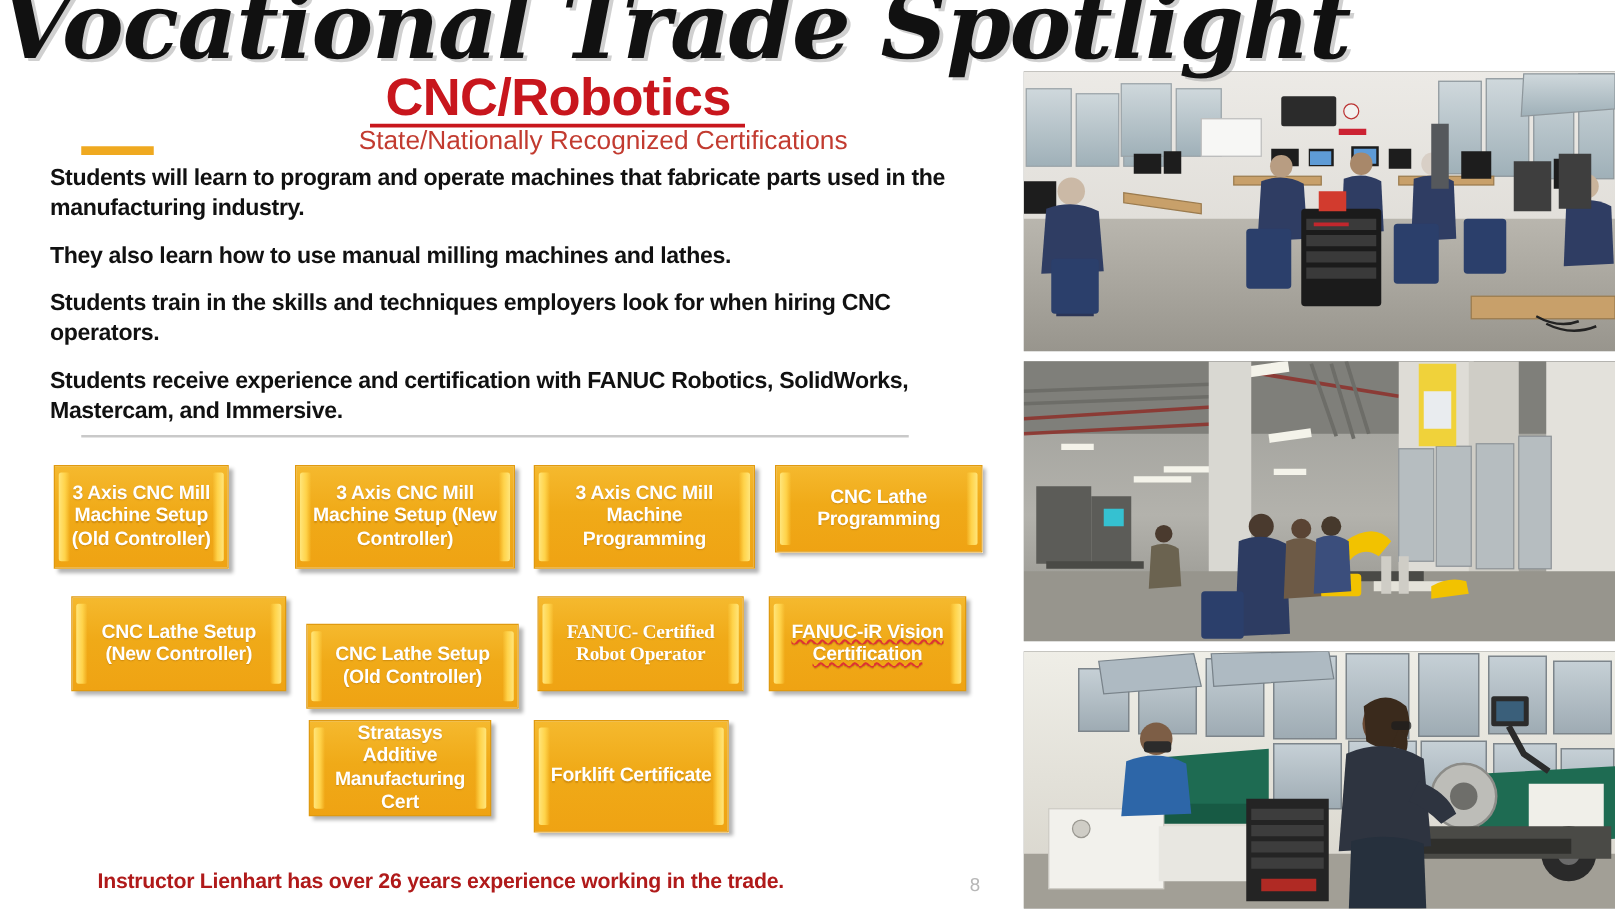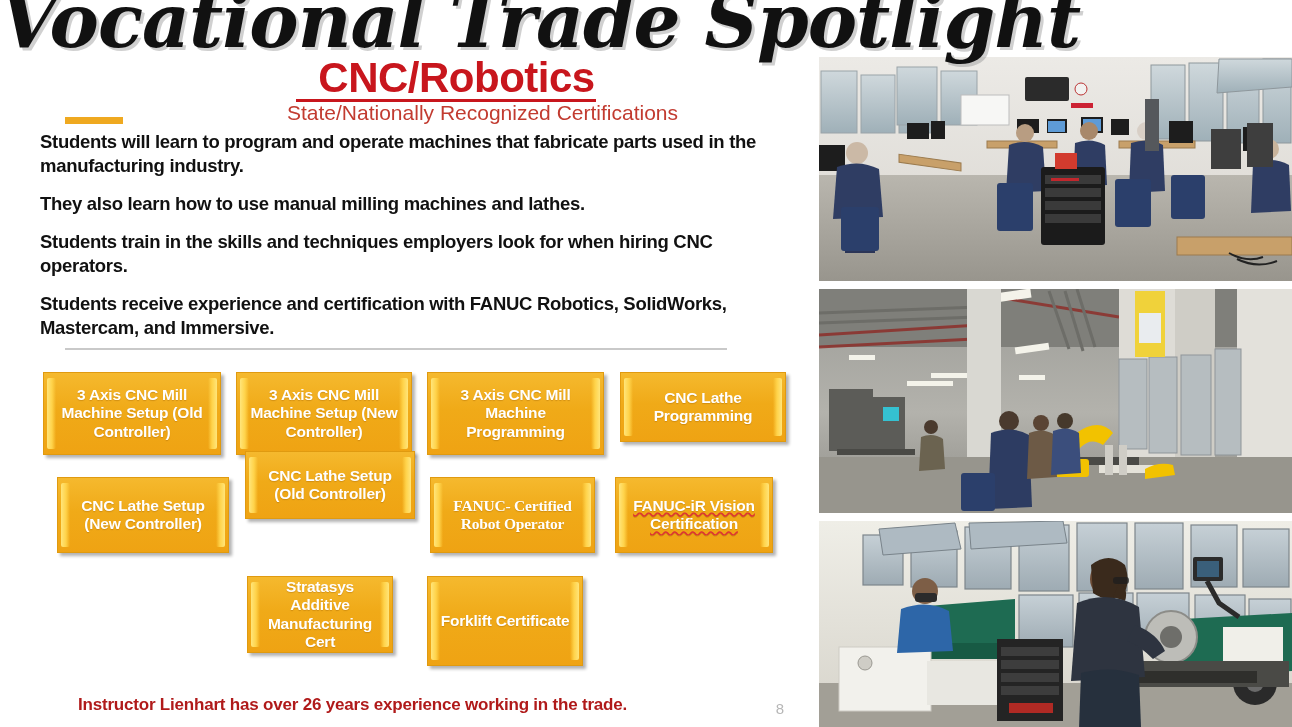--- a/index.html
+++ b/index.html
@@ -26,21 +26,20 @@
     z-index:6;
   }
   .cnc-title{
     position:absolute;left:0;top:56px;width:893px;
     text-align:center;
     font-family:"Liberation Sans", sans-serif;
     font-weight:700;font-size:42px;line-height:1.05;
     color:#C8161D;
     letter-spacing:-0.5px;
     z-index:5;
-    padding-left:10px;
   }
   .cnc-underline{
     position:absolute;left:296px;top:99px;width:300px;height:3px;
     background:#C8161D;z-index:5;
   }
   .subtitle{
     position:absolute;left:0;top:101px;width:893px;
     text-align:center;
     font-family:"Liberation Sans", sans-serif;
     font-weight:400;font-size:21px;
@@ -434,37 +433,37 @@
 
   <div class="body-text">
     <p>Students will learn to program and operate machines that fabricate parts used in the manufacturing industry.</p>
     <p>They also learn how to use manual milling machines and lathes.</p>
     <p>Students train in the skills and techniques employers look for when hiring CNC operators.</p>
     <p>Students receive experience and certification with FANUC Robotics, SolidWorks, Mastercam, and Immersive.</p>
   </div>
 
   <div class="hrule"></div>
 
-  <div class="badge" style="left:43px;top:372px;width:178px;height:83px;">
+  <div class="badge" style="left:43px;top:372px;width:140px;height:83px;">
     <span class="t">3 Axis CNC Mill Machine Setup (Old Controller)</span>
   </div>
   <div class="badge" style="left:236px;top:372px;width:176px;height:83px;">
     <span class="t">3 Axis CNC Mill Machine Setup (New Controller)</span>
   </div>
   <div class="badge" style="left:427px;top:372px;width:177px;height:83px;">
     <span class="t">3 Axis CNC Mill Machine Programming</span>
   </div>
   <div class="badge" style="left:620px;top:372px;width:166px;height:70px;">
     <span class="t">CNC Lathe Programming</span>
   </div>
 
   <div class="badge" style="left:57px;top:477px;width:172px;height:76px;">
     <span class="t">CNC Lathe Setup (New Controller)</span>
   </div>
-  <div class="badge" style="left:245px;top:451px;width:170px;height:68px;text-align:center;">
+  <div class="badge" style="left:245px;top:499px;width:170px;height:68px;text-align:center;">
     <span class="t">CNC Lathe Setup (Old Controller)</span>
   </div>
   <div class="badge" style="left:430px;top:477px;width:165px;height:76px;font-family:Liberation Serif, serif;">
     <span class="t">FANUC- Certified Robot Operator</span>
   </div>
   <div class="badge spell" style="left:615px;top:477px;width:158px;height:76px;">
     <span class="t">FANUC-iR Vision Certification</span>
   </div>
 
   <div class="badge" style="left:247px;top:576px;width:146px;height:77px;justify-content:flex-end;">

